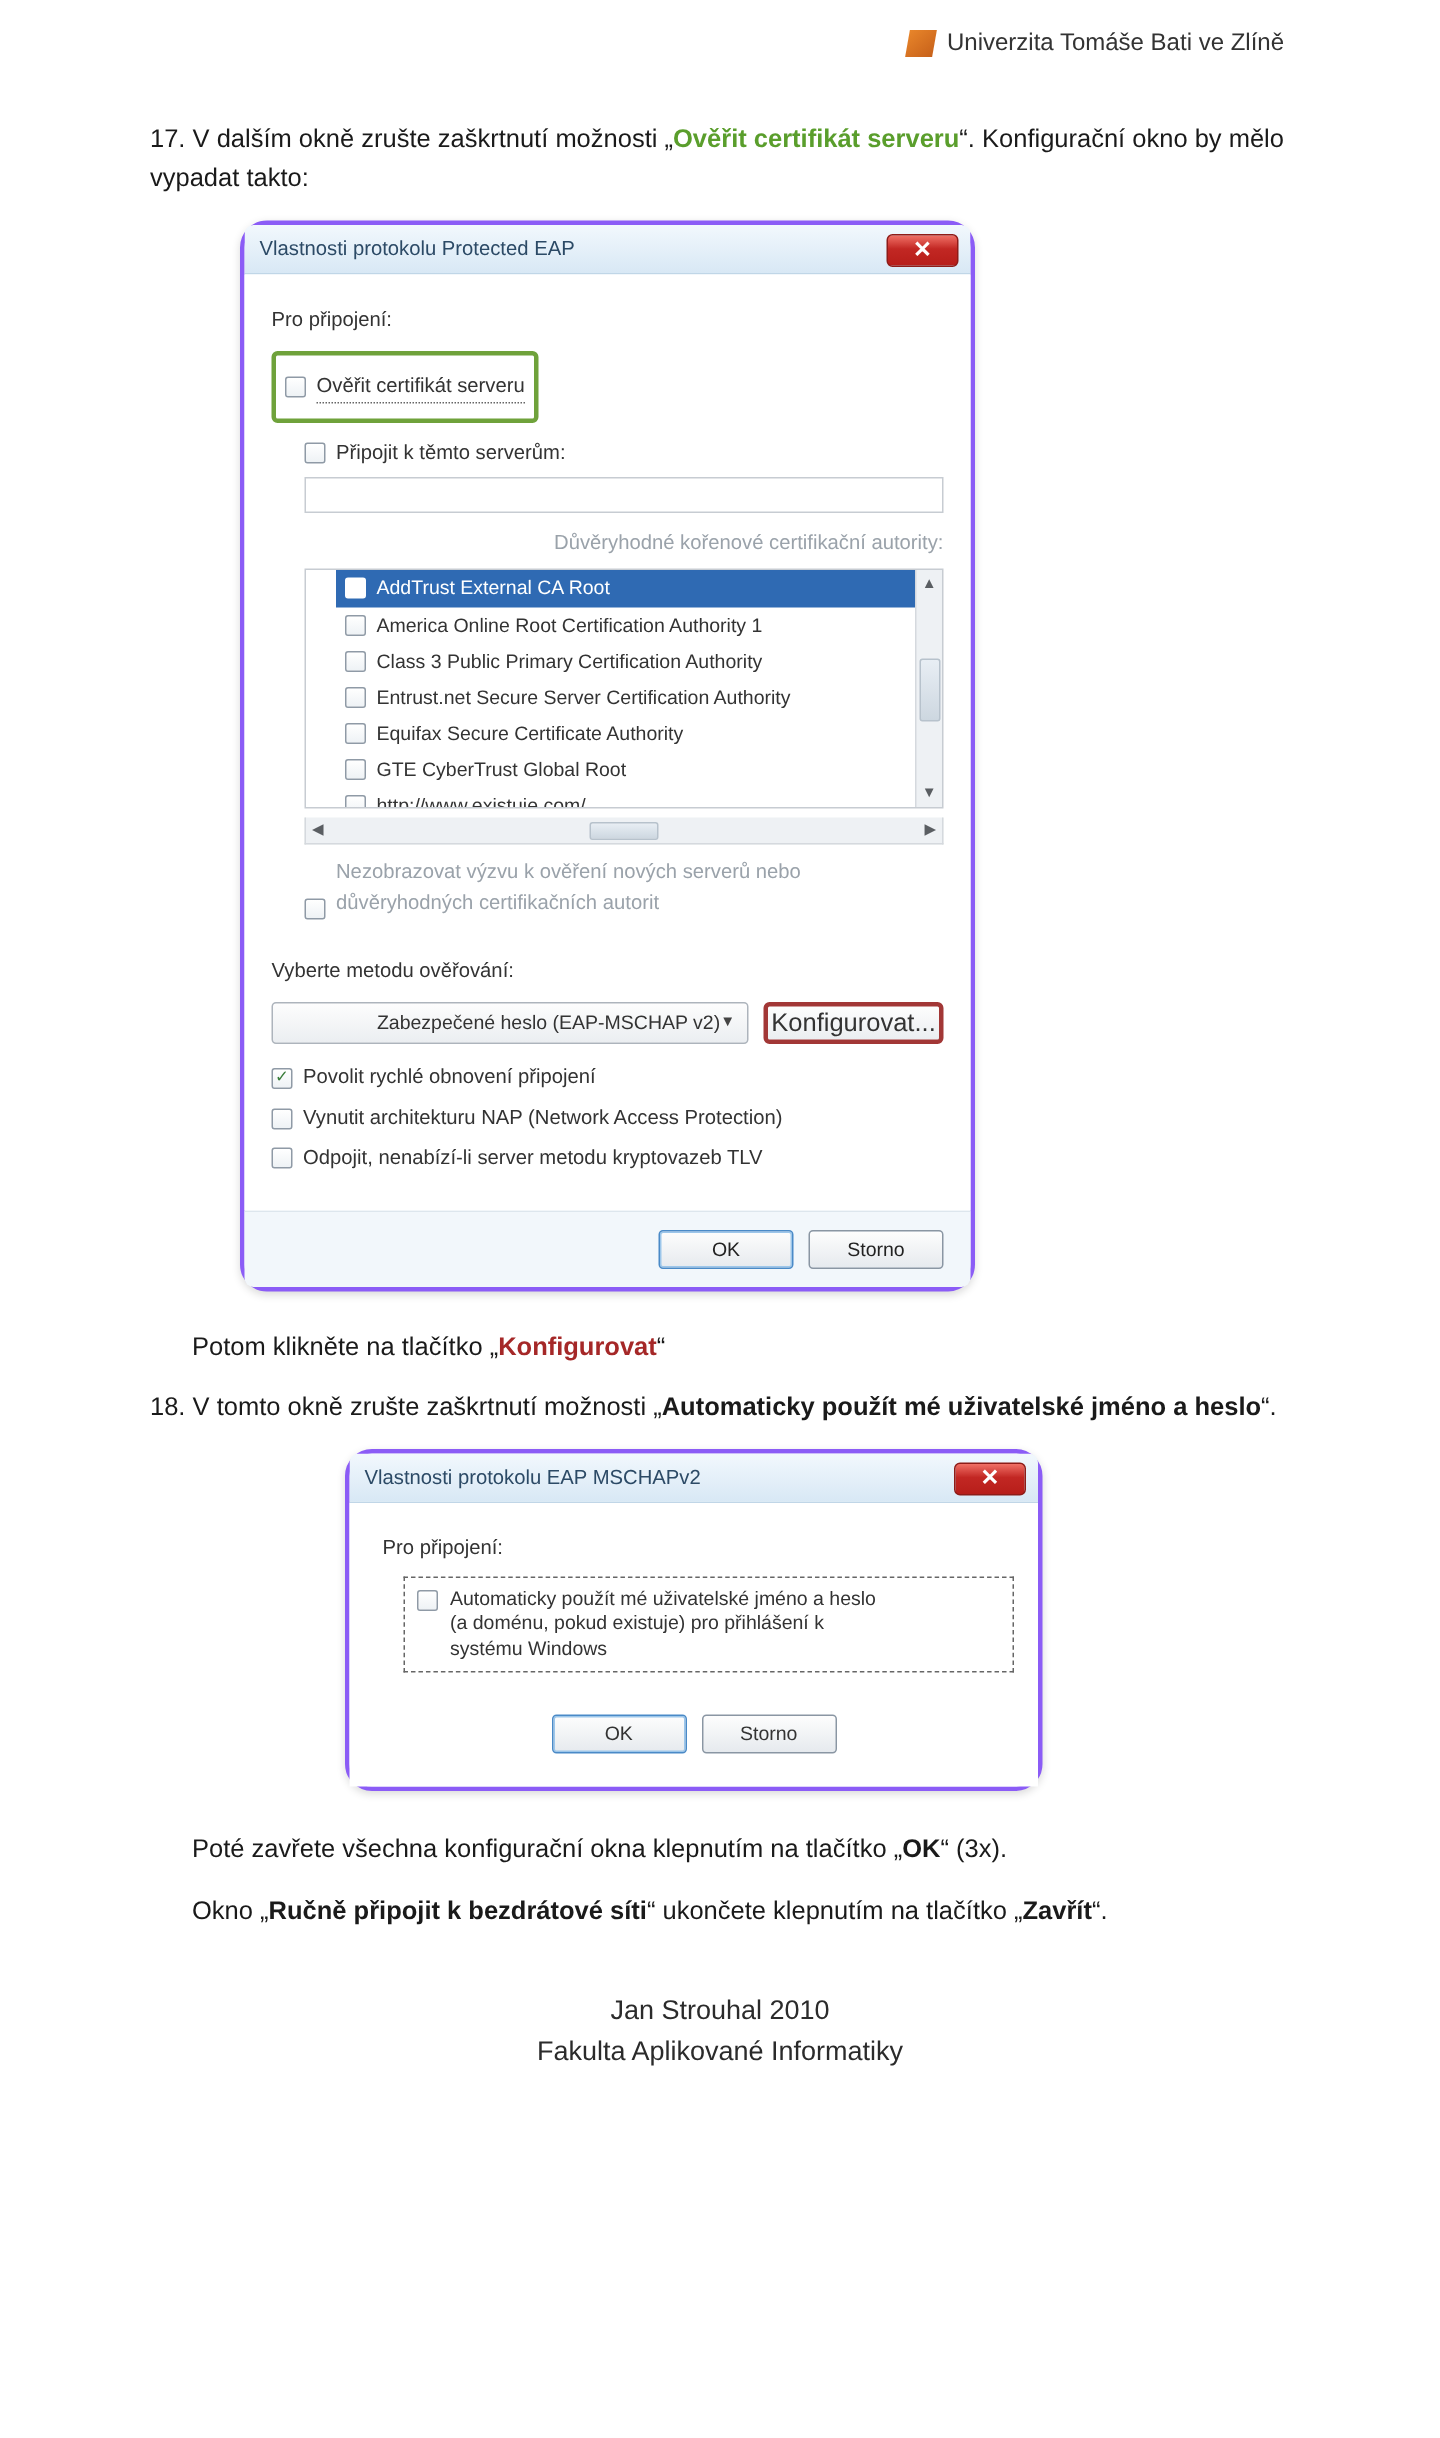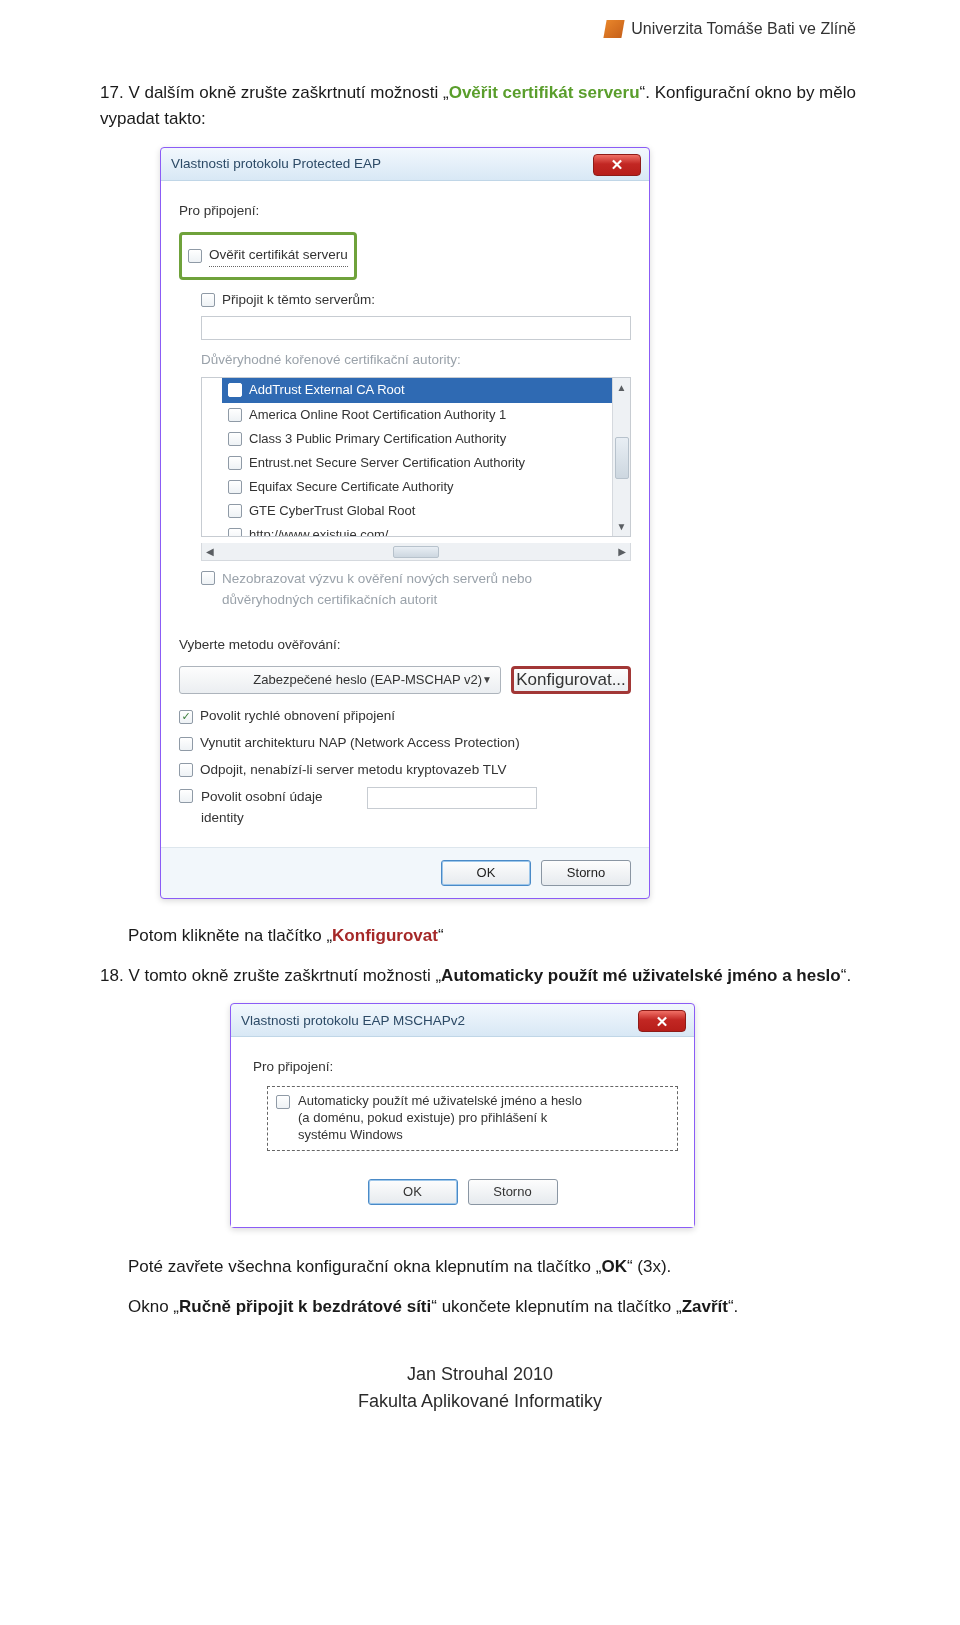--- a/index.html
+++ b/index.html
@@ -38,22 +38,22 @@
   .step {
     margin-bottom: 14px;
   }
   .green { color: #5a9e2c; font-weight: 600; }
   .red { color: #a52828; font-weight: 600; }
   .bold { font-weight: bold; }
 
   
   .dialog {
     width: 490px;
-    border: 1px solid #8b5cf6;
-    border-radius: 4px;
+    border: 3px solid #8b5cf6;
+    border-radius: 18px;
     margin: 14px 0 24px 60px;
     background: #f2f7fb;
     box-shadow: 0 2px 6px rgba(0,0,0,0.15);
     font-size: 13.5px;
     color: #222;
     font-family: "Segoe UI", Arial, sans-serif;
   }
   .titlebar {
     background: linear-gradient(#f2f8fd,#d8e8f5);
     border-bottom: 1px solid #c0d6e7;
@@ -331,21 +331,21 @@
             <span style="border-bottom:1px dotted #666;">Ověřit certifikát serveru</span>
           </div>
         </div>
 
         <div class="chk-row" style="margin-left:22px;margin-top:10px;">
           <div class="chk"></div>
           <span><span>Připojit k těmto serverům:</span></span>
         </div>
         <div class="textbox"></div>
 
-        <div class="gray" style="margin-left:22px;margin-bottom:2px;"><span>Důvěryhodné kořenové certifikační autority:</span></div>
+        <div class="gray" style="margin-left:22px;margin-bottom:2px;text-align:right;"><span>Důvěryhodné kořenové certifikační autority:</span></div>
 
         <div class="ca-list">
           <div class="ca-items">
             <div class="ca-item selected">
               <div class="chk" style="background:#fff;border-color:#fff;"></div>
               <span>AddTrust External CA Root</span>
             </div>
             <div class="ca-item">
               <div class="chk"></div>
               <span>America Online Root Certification Authority 1</span>
@@ -378,21 +378,21 @@
               </div>
             <div class="arrow">▼</div>
           </div>
         </div>
         <div class="hscroll">
           <span>◀</span>
           <div class="hthumb"></div>
           <span>▶</span>
         </div>
 
-        <div class="chk-row gray" style="margin-left:22px;align-items:flex-start;">
+        <div class="chk-row gray" style="margin-left:22px;align-items:flex-end;">
           <div class="chk" style="margin-top:2px;"></div>
           <span style="max-width:360px;">Nezobrazovat výzvu k ověření nových serverů nebo důvěryhodných certifikačních autorit</span>
         </div>
 
         <div style="margin-top:24px;">Vyberte metodu ověřování:</div>
 
         <div class="dropdown-row">
           <div class="dropdown">
             <span>Zabezpečené heslo (EAP-MSCHAP v2)</span>
             <span class="caret">▼</span>
@@ -406,25 +406,20 @@
           <div class="chk checked"></div>
           <span><span>Povolit rychlé obnovení připojení</span></span>
         </div>
         <div class="chk-row">
           <div class="chk"></div>
           <span><span>Vynutit architekturu NAP (Network Access Protection)</span></span>
         </div>
         <div class="chk-row">
           <div class="chk"></div>
           <span><span>Odpojit, nenabízí-li server metodu kryptovazeb TLV</span></span>
-        </div>
-        <div class="identity-row">
-          <div class="chk" style="margin-top:2px;"></div>
-          <span style="max-width:140px;"><span>Povolit osobní údaje identity</span></span>
-          <div class="small-textbox"></div>
         </div>
       </div>
       <div class="dlg-footer">
         <div class="win-btn primary">
             <span>OK</span>
           </div>
         <div class="win-btn">
             <span>Storno</span>
           </div>
       </div>

